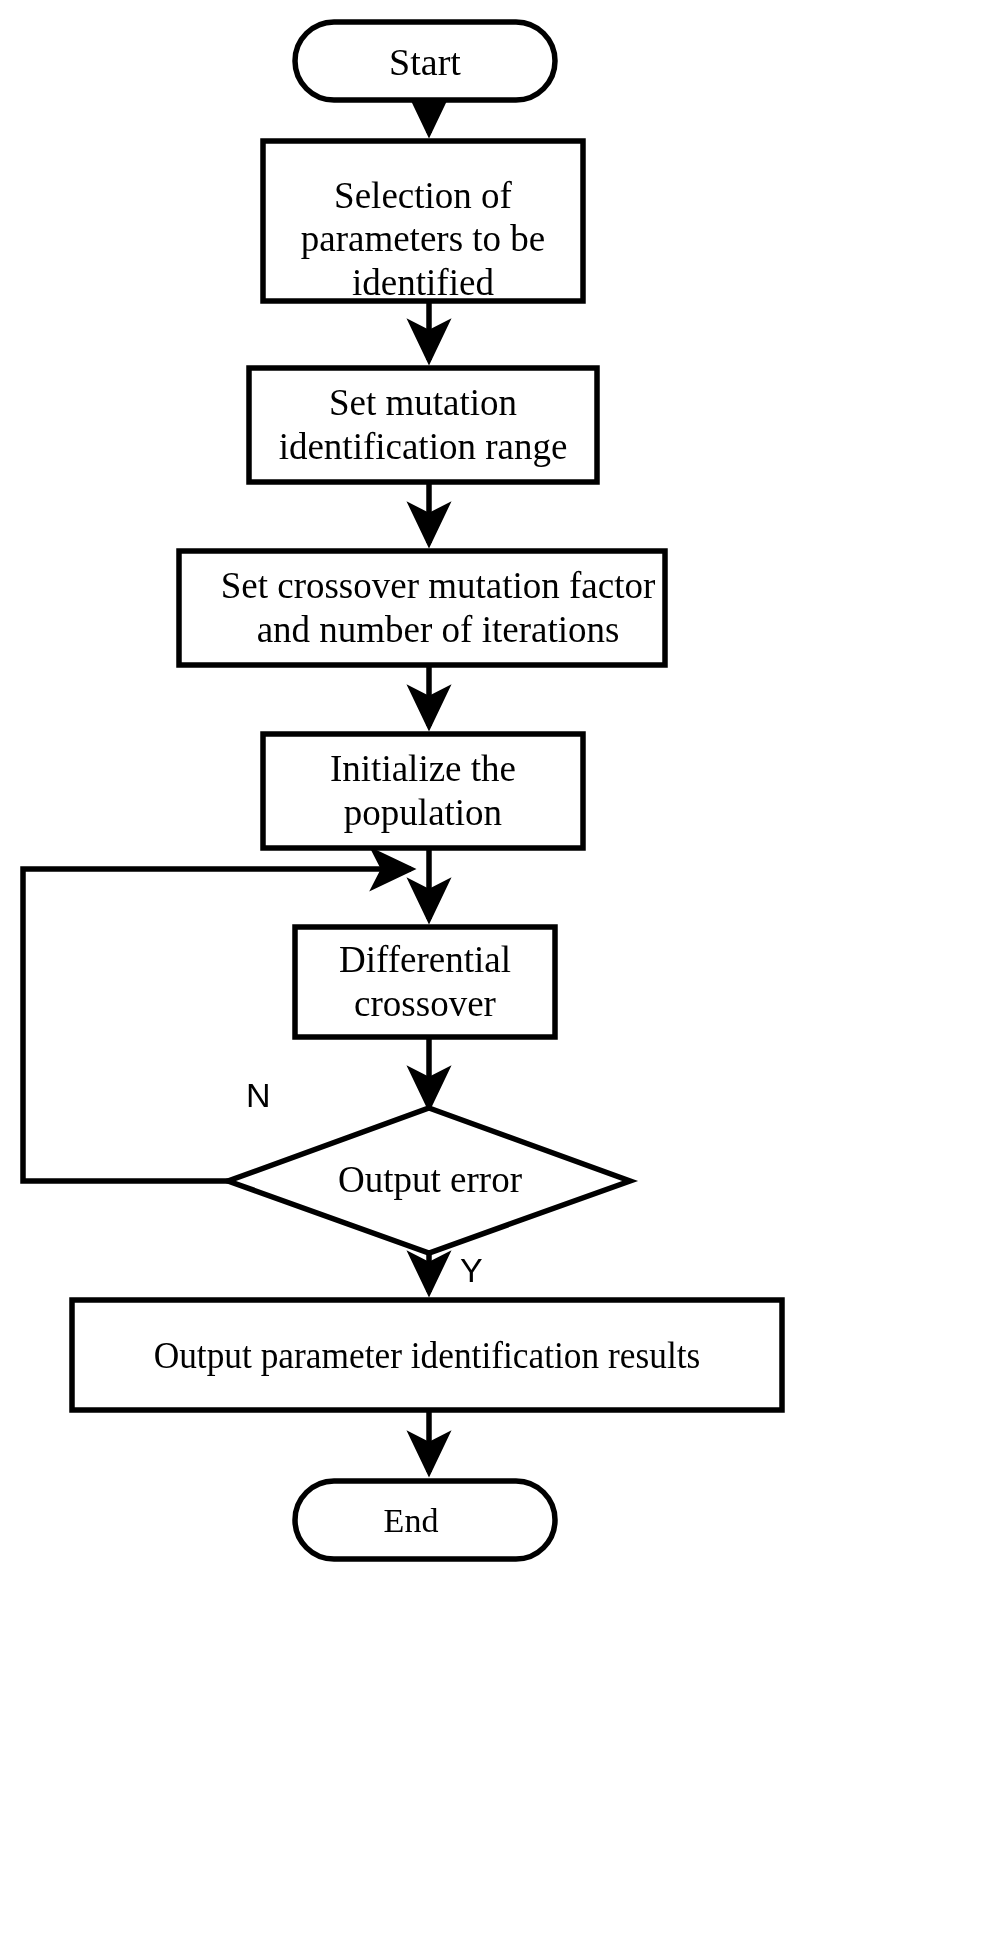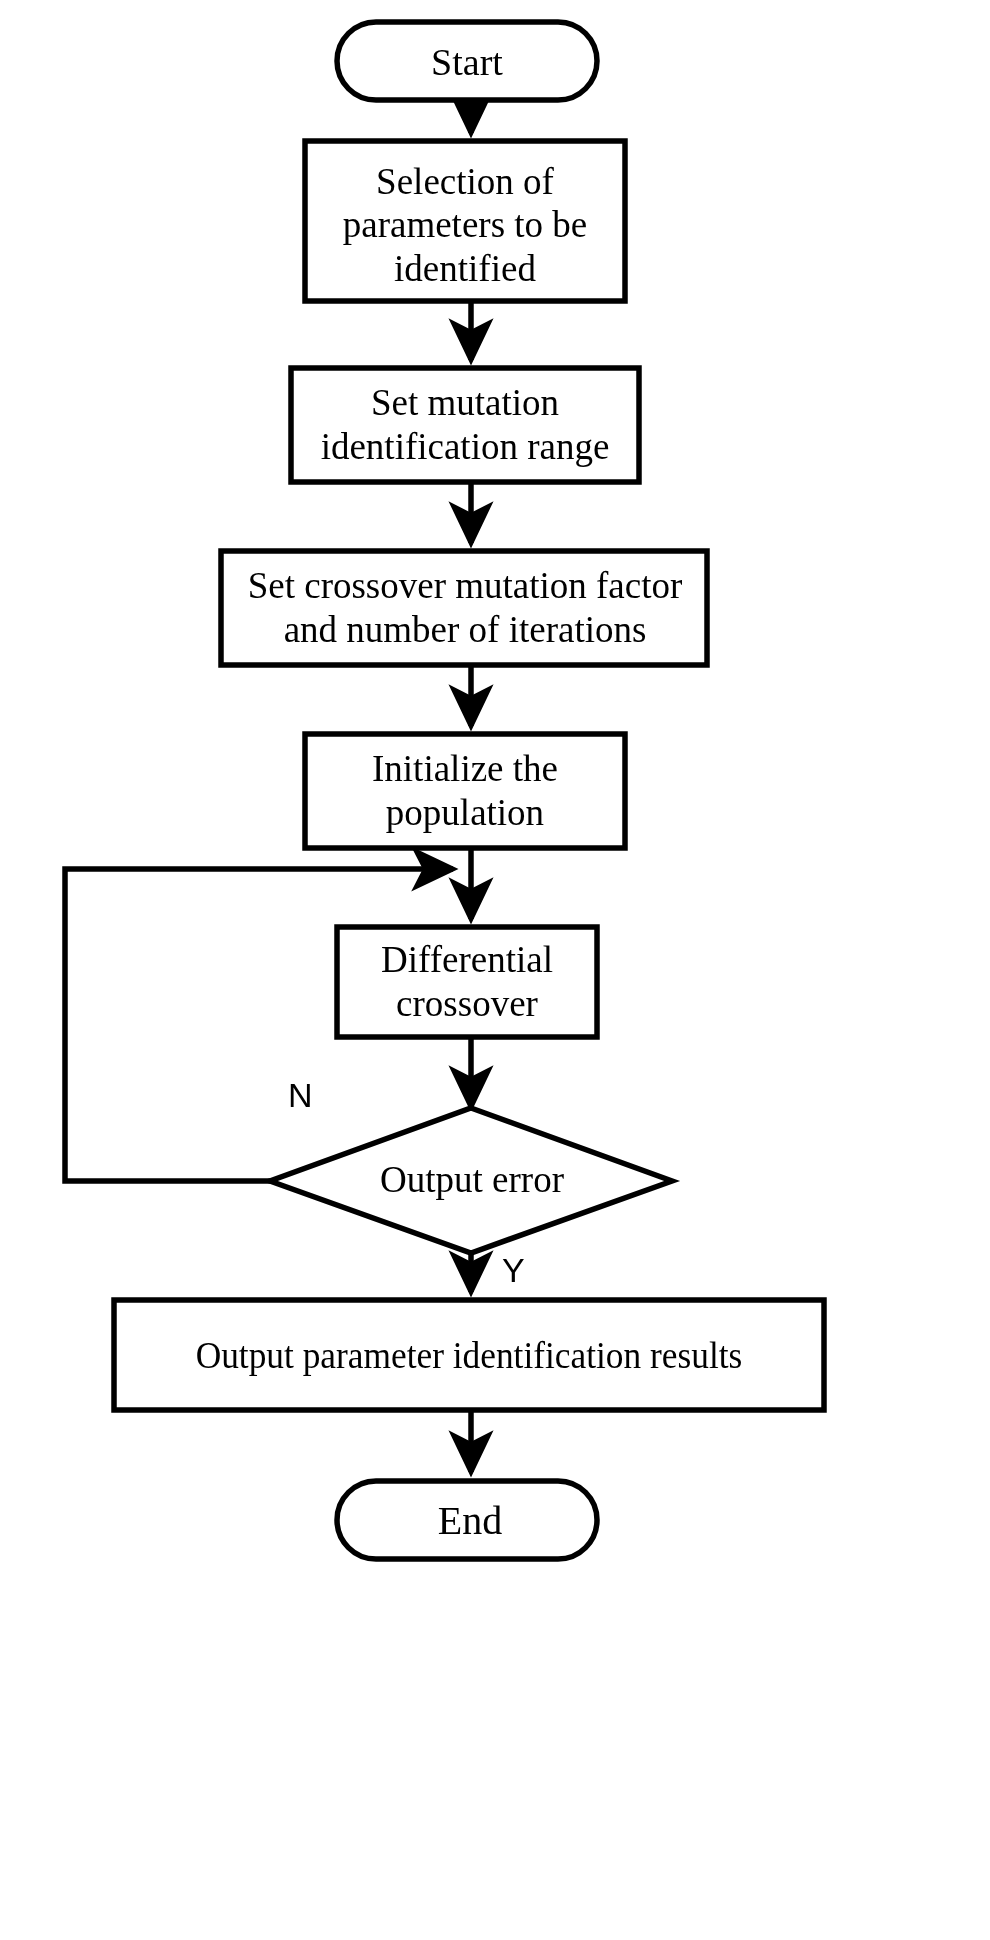--- a/index.html
+++ b/index.html
@@ -8,21 +8,20 @@
     padding: 0;
     background: #ffffff;
   }
   #canvas {
     position: relative;
     width: 944px;
     height: 1940px;
     background: #ffffff;
     overflow: hidden;
     font-family: "Liberation Serif", "DejaVu Serif", serif;
-    margin-left: 42px;
   }
   #flow-svg {
     position: absolute;
     top: 0;
     left: 0;
     width: 990px;
     height: 1940px;
     display: block;
   }
   .node-text {
@@ -38,29 +37,29 @@
     pointer-events: none;
   }
   .branch-label {
     position: absolute;
     color: #000000;
     font-family: "Liberation Sans", "DejaVu Sans", sans-serif;
     font-size: 34px;
     line-height: 1;
   }
   .t-start   { left: 295px; top: 22px;   width: 260px; height: 80px;  font-size: 38px; }
-  .t-sel     { left: 263px; top: 146px;  width: 320px; height: 158px; font-size: 37px; }
+  .t-sel     { left: 263px; top: 160px;  width: 320px; height: 158px; font-size: 37px; }
   .t-setrange{ left: 249px; top: 369px;  width: 348px; height: 112px; font-size: 37px; }
-  .t-cross   { left: 180px; top: 552px;  width: 486px; height: 112px; font-size: 37px; }
+  .t-cross   { left: 195px; top: 552px;  width: 486px; height: 112px; font-size: 37px; }
   .t-init    { left: 263px; top: 735px;  width: 320px; height: 112px; font-size: 37px; font-family: Liberation Serif, serif; }
   .t-diff    { left: 295px; top: 928px;  width: 260px; height: 108px; font-size: 37px; }
   .t-diamond { left: 230px; top: 1120px; width: 400px; height: 120px; font-size: 37px; }
   .t-output  { left: 72px;  top: 1301px; width: 710px; height: 108px; font-size: 38px;
                transform: scaleX(0.93); transform-origin: center; }
-  .t-end     { left: 298px; top: 1481px; width: 260px; height: 80px;  font-size: 40px; }
+  .t-end     { left: 281px; top: 1481px; width: 260px; height: 80px;  font-size: 34px; }
   .lbl-n { left: 246px; top: 1078px; }
   .lbl-y { left: 460px; top: 1253px; }
 </style>
 </head>
 <body>
 
 <div id="canvas">
 
   <svg id="flow-svg" viewBox="0 0 990 1940">
     <defs>

